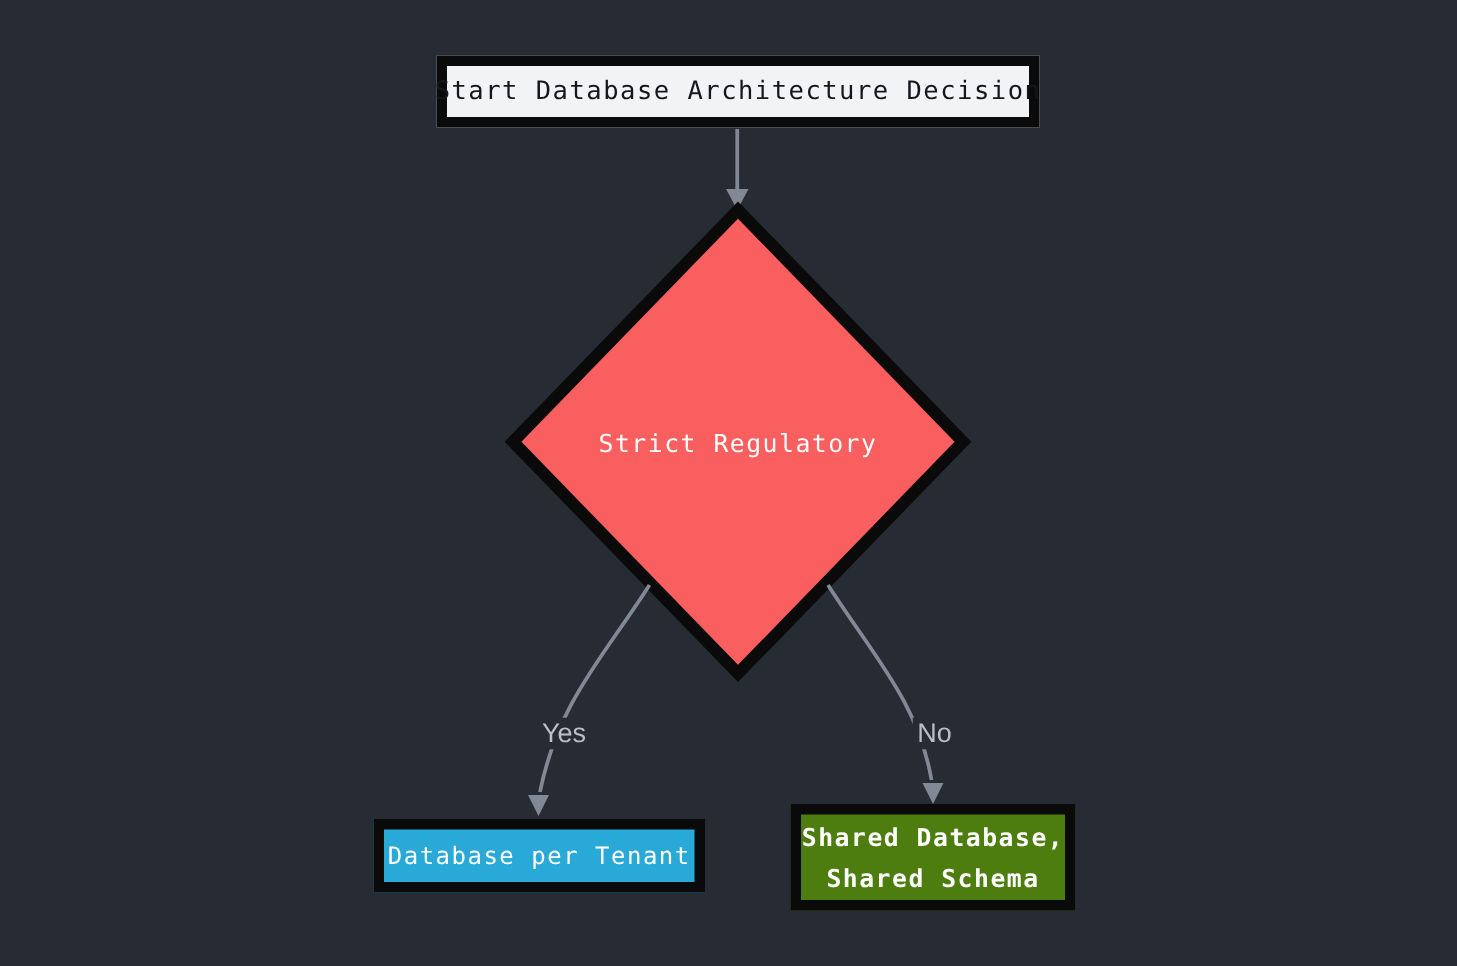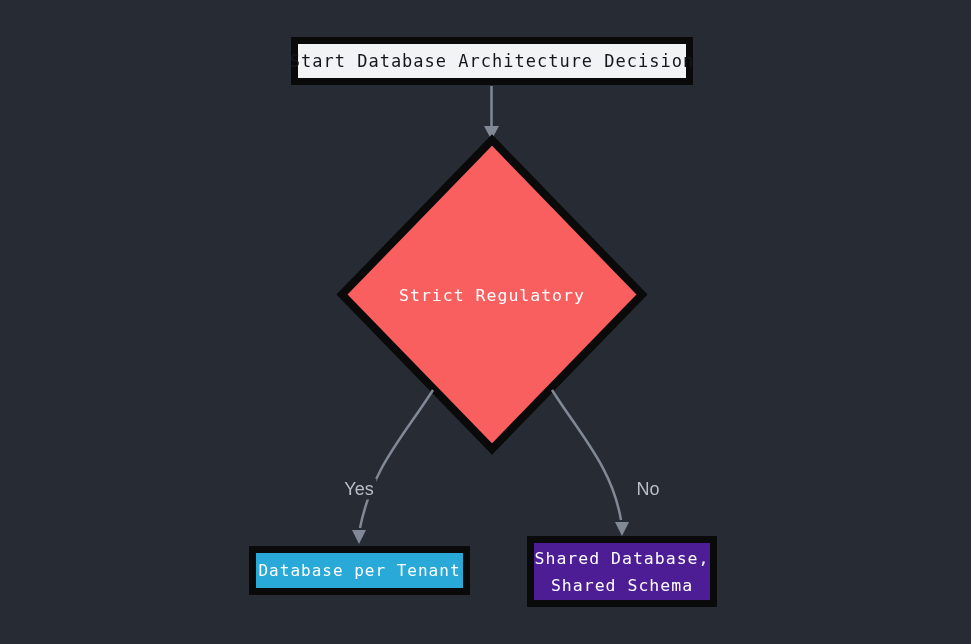--- a/index.html
+++ b/index.html
@@ -28,40 +28,40 @@
     background:#f2f3f5;color:#15171c;
     font-size:17px;letter-spacing:1px;white-space:nowrap;
   }
   .node-blue{
     left:249px;top:546px;width:221px;height:49px;
     background:#28a9d8;color:#ffffff;
     font-size:16px;letter-spacing:1px;white-space:nowrap;
   }
   .node-green{
     left:527px;top:536px;width:190px;height:71px;
-    background:#4c1d95;color:#ffffff;
-    font-size:16.5px;letter-spacing:1px;line-height:27px;white-space:nowrap;
+    background:#4d7c0f;color:#ffffff;
+    font-size:16.5px;letter-spacing:1px;line-height:27px;white-space:nowrap;font-weight:bold;
   }
   .diamond-text{
     position:absolute;
     left:342px;top:140px;width:300px;height:310px;
     display:flex;flex-direction:column;align-items:center;justify-content:center;
     color:#ffffff;font-size:16.5px;line-height:27px;letter-spacing:1px;
     text-align:center;pointer-events:none;white-space:nowrap;
   }
   .edge-label{
     position:absolute;
     transform:translate(-50%,-50%);
     font-family:"Liberation Sans", sans-serif;
     font-size:18px;color:#b9bec7;
     background:#272b34;padding:0 3px;
     white-space:nowrap;
   }
-  .edge-label-yes{left:359px;top:489px;}
-  .edge-label-no{left:623px;top:489px;margin-left:25px;}
+  .edge-label-yes{left:376px;top:489px;}
+  .edge-label-no{left:623px;top:489px;}
 </style>
 </head>
 <body>
 
 <div class="canvas">
 
   <svg class="edges-svg" viewBox="0 0 971 644" xmlns="http://www.w3.org/2000/svg">
 
     <line x1="491.5" y1="86" x2="491.5" y2="127" stroke="#818896" stroke-width="2.5"></line>
     <polygon points="491.5,140 484,126 499,126" fill="#818896"></polygon>

